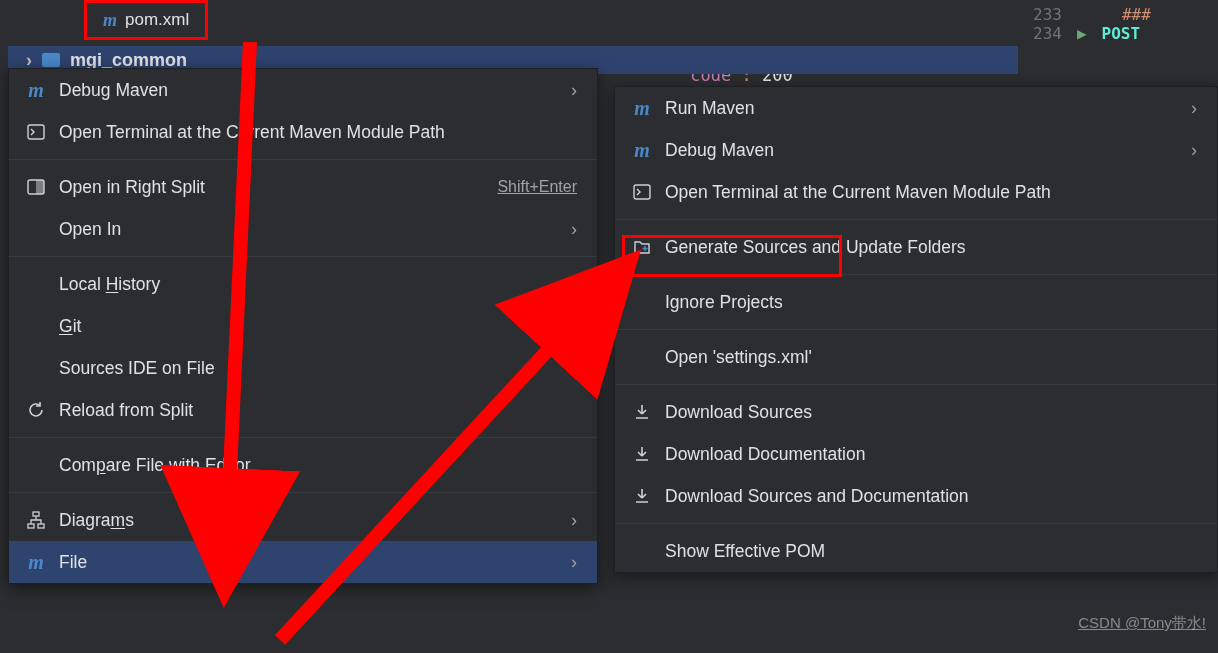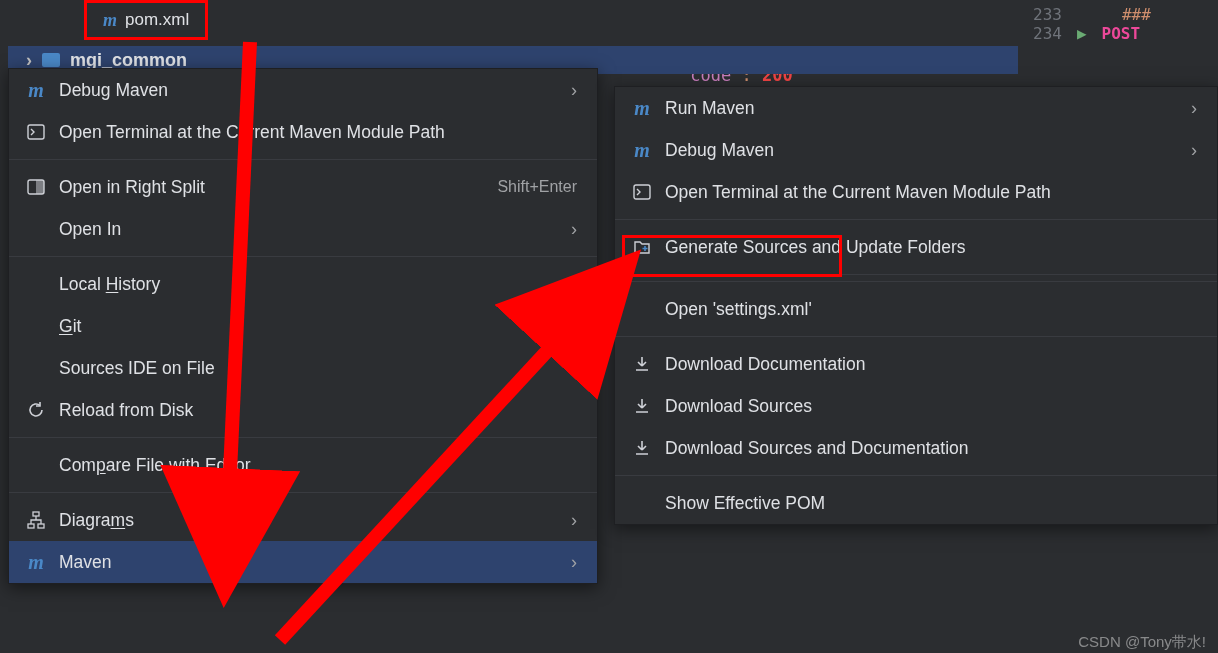--- a/index.html
+++ b/index.html
@@ -19,21 +19,21 @@
       width: 195px; height: 60px;
       background: #2b2d30;
       color: #6f737a;
       font-family: Consolas, monospace;
       font-size: 16px;
       padding-top: 5px;
       padding-left: 10px;
     }
     .bg-gutter .ln { display: flex; align-items: flex-start; gap: 15px; }
     .hash { color: #ce8e6d; }
-    .post { color: #ec4899; font-weight:bold;}
+    .post { color: #5eead4; font-weight:bold;}
     .run-tri { color: #6aab73; }
     .top-region { position: absolute; left: 0; top: 0; width: 1025px; height: 74px; background: #2b2d30; }
     .tab {
       position: absolute;
       left: 84px; top: 0;
       height: 40px;
       padding: 10px 16px;
       display: flex; align-items: center; gap: 8px;
       border: 3px solid #ff0000;
       font-size: 17px;
@@ -73,40 +73,40 @@
     .item {
       display: flex; align-items: center;
       height: 42px;
       padding: 0 20px 0 50px;
       font-size: 17.5px;
       position: relative;
       cursor: default;
     }
     .item.hover { background: #2e436e; }
     .item .icon { position: absolute; left: 16px; top: 50%; transform: translateY(-50%); width: 22px; height: 22px; display:flex; align-items:center; justify-content:center; }
-    .item .sc { margin-left: auto; color: #a0a2a5; font-size: 16px;}
+    .item .sc { margin-left: auto; color: #a0a2a5; font-size: 16px; text-decoration: underline;}
     .item .sub { margin-left: auto; color: #a0a2a5; font-size: 18px;}
     .sep { height: 1px; background: #393b40; margin: 6px 0; }
     .ul { text-decoration: underline; text-decoration-thickness: 1px; text-underline-offset: 2px; }
     .red-box {
       border: 3px solid #ff0000;
       position: absolute;
     }
     .red-box.reload { left: 622px; top: 235px; width: 220px; height: 42px; }
     svg.arrows { position: absolute; left: 0; top: 0; pointer-events: none; }
     .micon {
       color:#4a88c7;font-weight:bold;font-style:italic;font-family:'Times New Roman',serif;font-size:20px;
     }
     .code-bg {
       position:absolute; left: 680px; top: 65px; font-family: Consolas,monospace; font-size: 17px;
     }
-    .code-bg .k{color:#c77dbb;} .code-bg .n{color:#ef4444;font-weight:bold;}
+    .code-bg .k{color:#c77dbb;} .code-bg .n{color:#e5e5e5;}
     .watermark {
-      position: absolute; right: 12px; bottom: 1px;
-      color: #d9d9d988; font-size: 15px;
+      position: absolute; right: 12px; bottom: 20px;
+      color: #d9d9d988; font-size: 15px; text-decoration: underline;
     }
   </style>
 </head>
 <body>
 
 <div class="bg-gutter">
   <div class="ln">
       <span>233</span>
       <span style="width:30px"></span>
       <span class="hash">###</span>
@@ -177,42 +177,42 @@
   <div class="item">
     <span>Sources IDE on File</span>
   </div>
   <div class="item">
     <span class="icon">
       <svg width="18" height="18" viewBox="0 0 18 18">
           <path d="M15 9a6 6 0 1 1-2-4.5" fill="none" stroke="#ced0d6" stroke-width="1.6"></path>
           <path d="M13 1v4h-4" fill="none" stroke="#ced0d6" stroke-width="1.6"></path>
         </svg>
     </span>
-    <span>Reload from Disk</span>
+    <span>Reload from Split</span>
   </div>
   <div class="sep"></div>
   <div class="item">
     <span>Com<span class="ul">p</span>are File with Editor</span>
   </div>
   <div class="sep"></div>
   <div class="item">
     <span class="icon">
       <svg width="18" height="18" viewBox="0 0 18 18">
           <rect x="6" y="1" width="6" height="4" fill="none" stroke="#ced0d6" stroke-width="1.3"></rect>
           <rect x="1" y="13" width="6" height="4" fill="none" stroke="#ced0d6" stroke-width="1.3"></rect>
           <rect x="11" y="13" width="6" height="4" fill="none" stroke="#ced0d6" stroke-width="1.3"></rect>
           <path d="M9 5v4m0 0H4v4m5-4h5v4" stroke="#ced0d6" stroke-width="1.3" fill="none"></path>
         </svg>
     </span>
     <span>Diagra<span class="ul">m</span>s</span>
     <span class="sub">›</span>
   </div>
   <div class="item hover">
     <span class="icon micon">m</span>
-    <span>Maven</span>
+    <span>File</span>
     <span class="sub">›</span>
   </div>
 </div>
 
 <div class="menu menu2">
   <div class="item">
     <span class="icon micon">m</span>
     <span>Run Maven</span>
     <span class="sub">›</span>
   </div>
@@ -234,40 +234,43 @@
   <div class="item">
     <span class="icon">
       <svg width="18" height="18" viewBox="0 0 18 18">
           <path d="M2 4h5l2 2h7v9H2z" fill="none" stroke="#ced0d6" stroke-width="1.4"></path>
           <path d="M12 8v5m-2.5-2.5h5" stroke="#4a88c7" stroke-width="1.6"></path>
         </svg>
     </span>
     <span>Generate Sources and Update Folders</span>
   </div>
   <div class="sep"></div>
+  <div class="item">
+    <span>Ignore Projects</span>
+  </div>
   <div class="sep"></div>
   <div class="item">
     <span>Open 'settings.xml'</span>
   </div>
   <div class="sep"></div>
   <div class="item">
     <span class="icon">
       <svg width="18" height="18" viewBox="0 0 18 18">
           <path d="M9 2v9m0 0l-4-4m4 4l4-4M3 15h12" stroke="#ced0d6" stroke-width="1.6" fill="none"></path>
         </svg>
     </span>
+    <span>Download Sources</span>
+  </div>
+  <div class="item">
+    <span class="icon">
+      <svg width="18" height="18" viewBox="0 0 18 18">
+          <path d="M9 2v9m0 0l-4-4m4 4l4-4M3 15h12" stroke="#ced0d6" stroke-width="1.6" fill="none"></path>
+        </svg>
+    </span>
     <span>Download Documentation</span>
-  </div>
-  <div class="item">
-    <span class="icon">
-      <svg width="18" height="18" viewBox="0 0 18 18">
-          <path d="M9 2v9m0 0l-4-4m4 4l4-4M3 15h12" stroke="#ced0d6" stroke-width="1.6" fill="none"></path>
-        </svg>
-    </span>
-    <span>Download Sources</span>
   </div>
   <div class="item">
     <span class="icon">
       <svg width="18" height="18" viewBox="0 0 18 18">
           <path d="M9 2v9m0 0l-4-4m4 4l4-4M3 15h12" stroke="#ced0d6" stroke-width="1.6" fill="none"></path>
         </svg>
     </span>
     <span>Download Sources and Documentation</span>
   </div>
   <div class="sep"></div>

